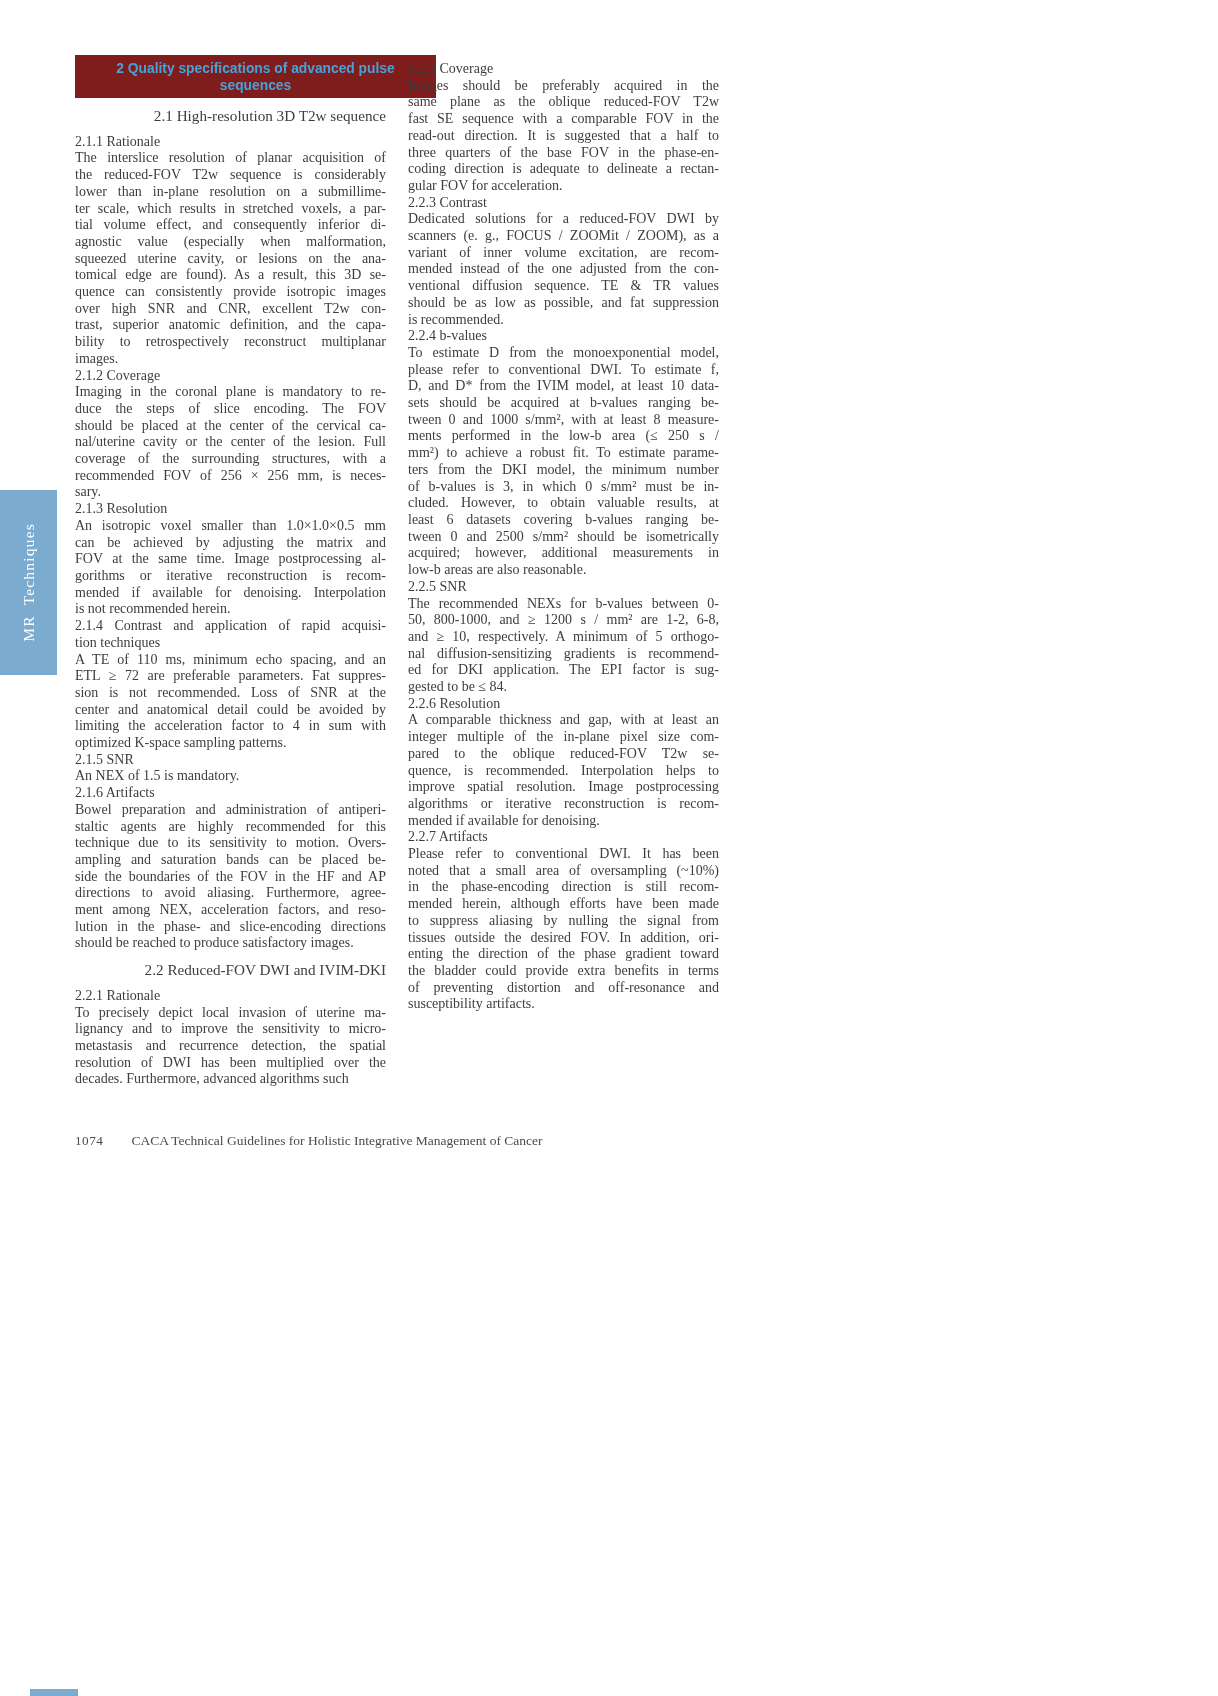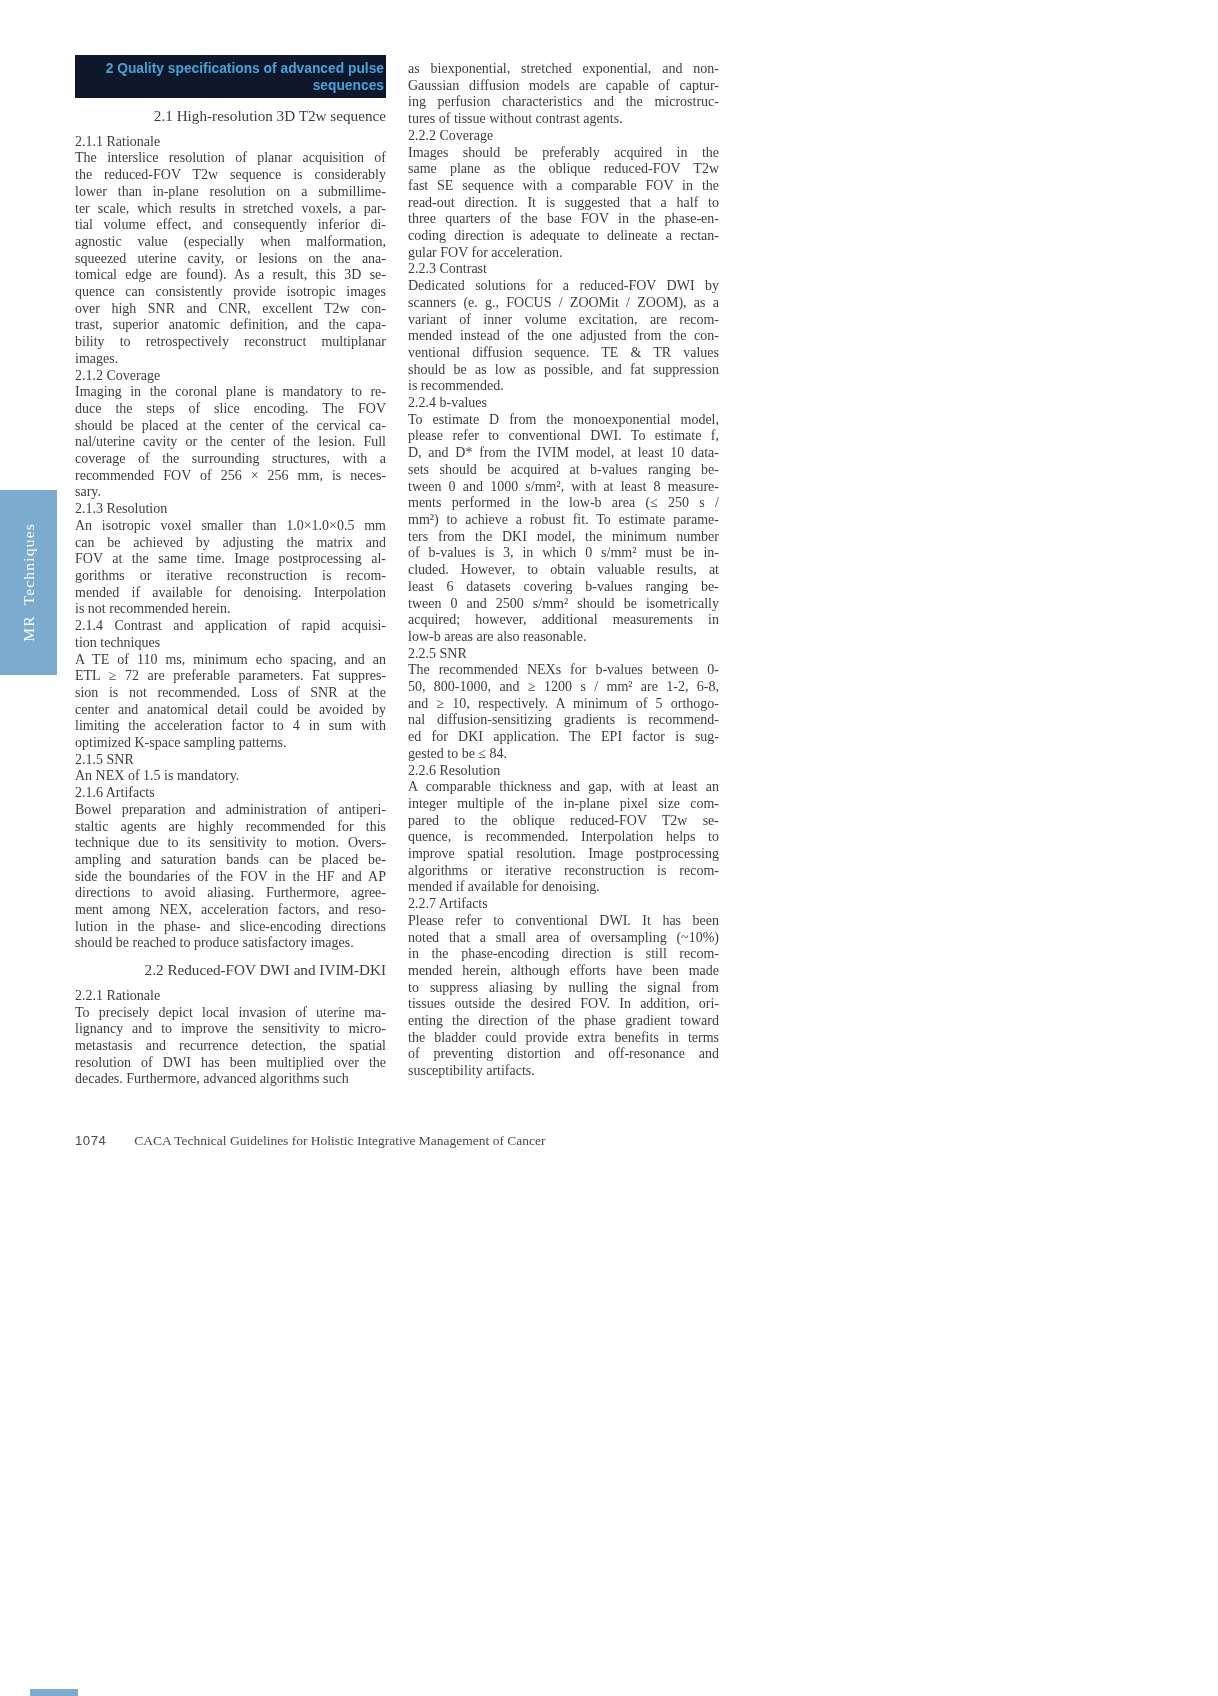--- a/index.html
+++ b/index.html
@@ -4,35 +4,35 @@
 <style>
   html,body{margin:0;padding:0;background:#ffffff;}
   .sheet{position:relative;width:1218px;height:1696px;background:#ffffff;overflow:hidden;
          font-family:"Liberation Serif",serif;}
   
   .tab{position:absolute;left:0;top:490px;width:57px;height:185px;background:#7babce;
        display:flex;align-items:center;justify-content:center;}
   .tab span{writing-mode:vertical-rl;transform:rotate(180deg);color:#ffffff;
             font:15.5px "Liberation Serif",serif;letter-spacing:1.2px;word-spacing:5px;white-space:nowrap;}
   
-  .header-box{position:absolute;left:75px;top:55px;width:311px;box-sizing:border-box;
-              background:#0f172a;color:#45a3d9;text-align:right;padding:5px 2px 4px;
+  .header-box{position:absolute;left:75px;top:55px;width:361px;box-sizing:border-box;
+              background:#7f1d1d;color:#45a3d9;text-align:center;padding:5px 2px 4px;
               font-family:"Liberation Sans",sans-serif;font-weight:bold;font-size:13.8px;line-height:17px;}
   
   .col{position:absolute;width:311px;color:#3d3d3d;font-size:14px;line-height:16.7px;}
   .col-left{left:75px;top:108px;}
   .col-right{left:408px;top:61px;}
   .block{margin:0;}
   .blk-h{font-size:15.2px;margin:10px 0 9px;text-align:right;}
   .col .block:first-child{margin-top:0;}
   .line{white-space:nowrap;overflow:hidden;}
   .jl{text-align:justify;text-align-last:justify;}
   
   .footer{position:absolute;left:75px;top:1131px;width:660px;color:#4a4a4a;}
-  .footer .pagenum{font-family:Liberation Sans, sans-serif;font-size:13.2px;letter-spacing:0.5px;text-align:center;}
+  .footer .pagenum{font-family:Liberation Serif, serif;font-size:13.2px;letter-spacing:0.5px;text-align:center;}
   .footer .running{font-family:"Liberation Serif",serif;font-size:13.5px;margin-left:24px;}
   
   .bottom-tab{position:absolute;left:30px;bottom:0;width:48px;height:7px;background:#7babce;}
 </style>
 </head>
 <body>
 
 <div class="sheet">
 
   <div class="tab">
@@ -130,26 +130,20 @@
       <div class="block blk-p">
         <div class="line jl">To precisely depict local invasion of uterine ma-</div>
         <div class="line jl">lignancy and to improve the sensitivity to micro-</div>
         <div class="line jl">metastasis and recurrence detection, the spatial</div>
         <div class="line jl">resolution of DWI has been multiplied over the</div>
         <div class="line">decades. Furthermore, advanced algorithms such</div>
       </div>
     </div>
 
   <div class="col col-right">
-      <div class="block blk-p">
-        <div class="line jl">as biexponential, stretched exponential, and non-</div>
-        <div class="line jl">Gaussian diffusion models are capable of captur-</div>
-        <div class="line jl">ing perfusion characteristics and the microstruc-</div>
-        <div class="line">tures of tissue without contrast agents.</div>
-      </div>
       <div class="block blk-p">
         <div class="line">2.2.2 Coverage</div>
       </div>
       <div class="block blk-p">
         <div class="line jl">Images should be preferably acquired in the</div>
         <div class="line jl">same plane as the oblique reduced-FOV T2w</div>
         <div class="line jl">fast SE sequence with a comparable FOV in the</div>
         <div class="line jl">read-out direction. It is suggested that a half to</div>
         <div class="line jl">three quarters of the base FOV in the phase-en-</div>
         <div class="line jl">coding direction is adequate to delineate a rectan-</div>

